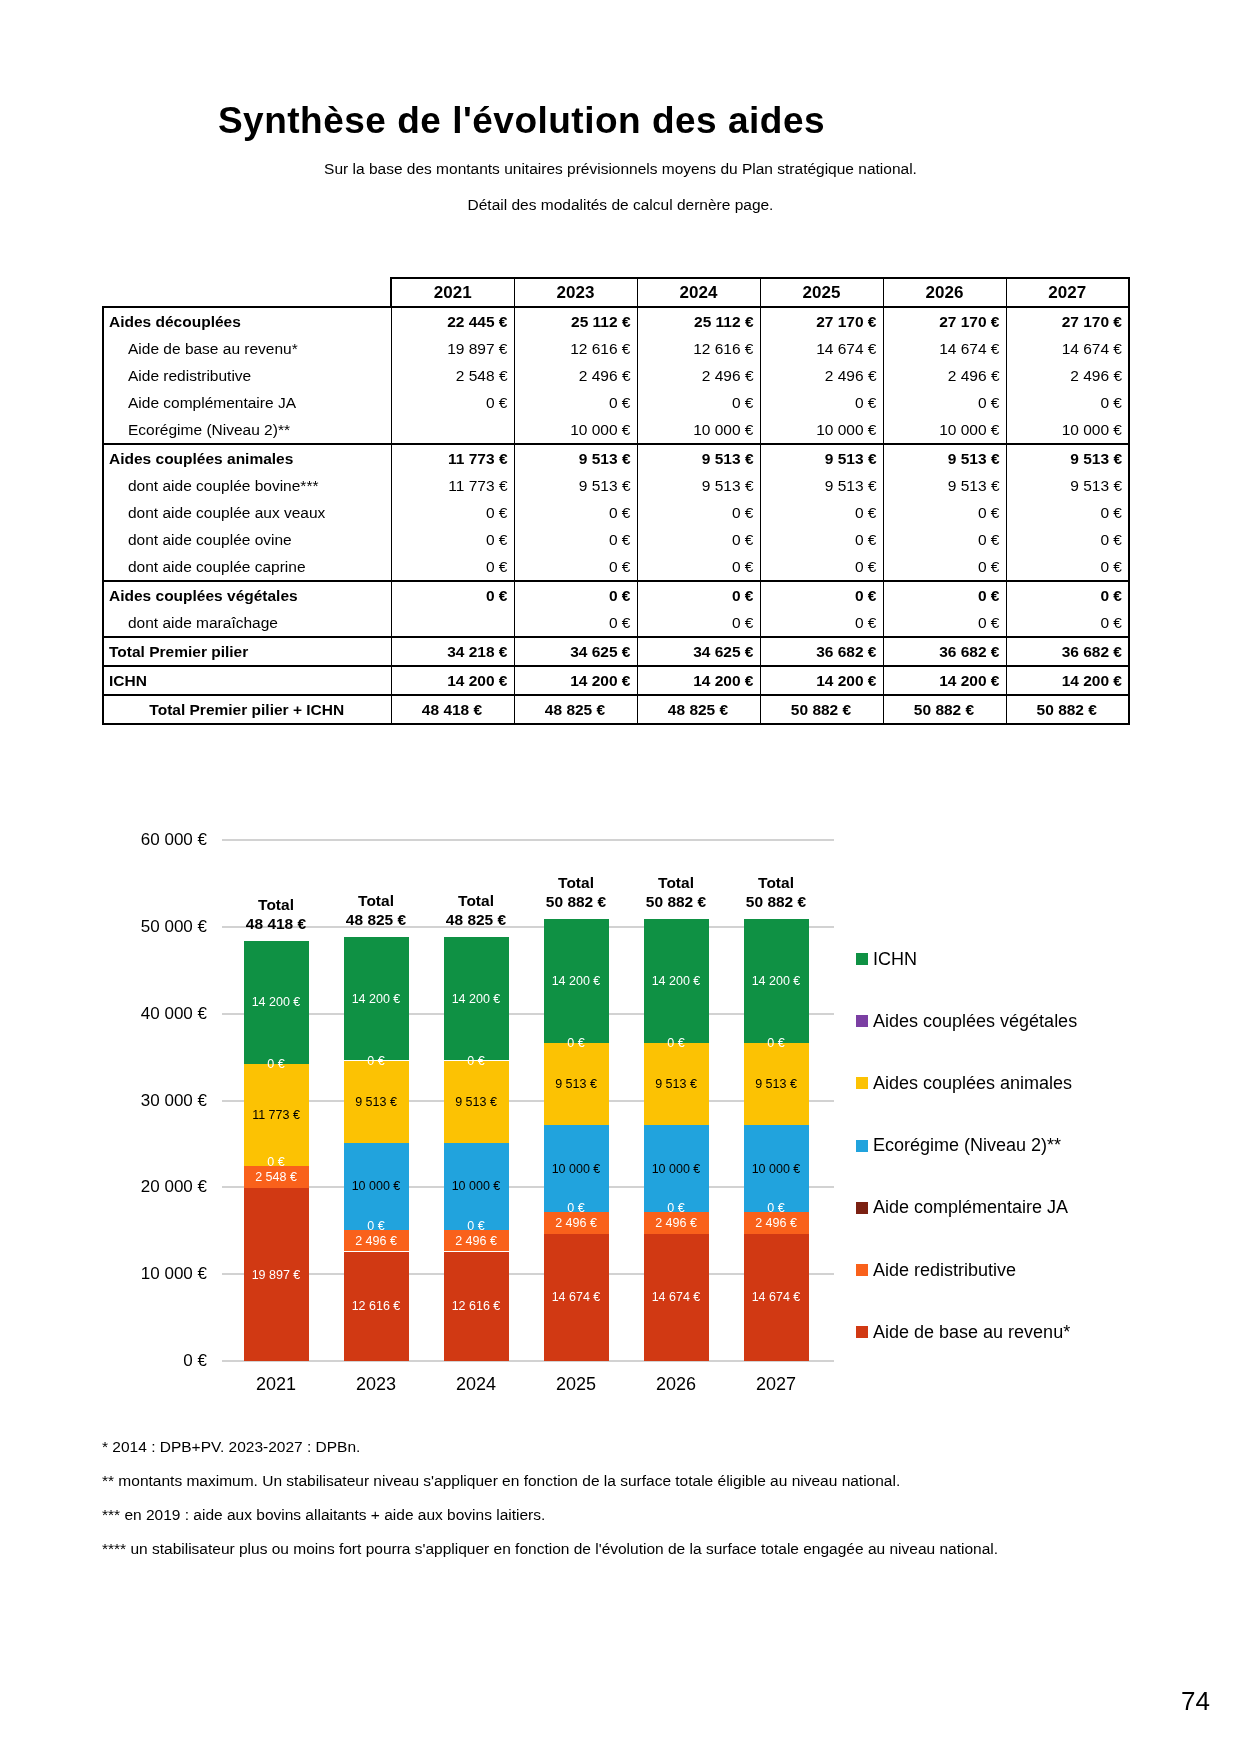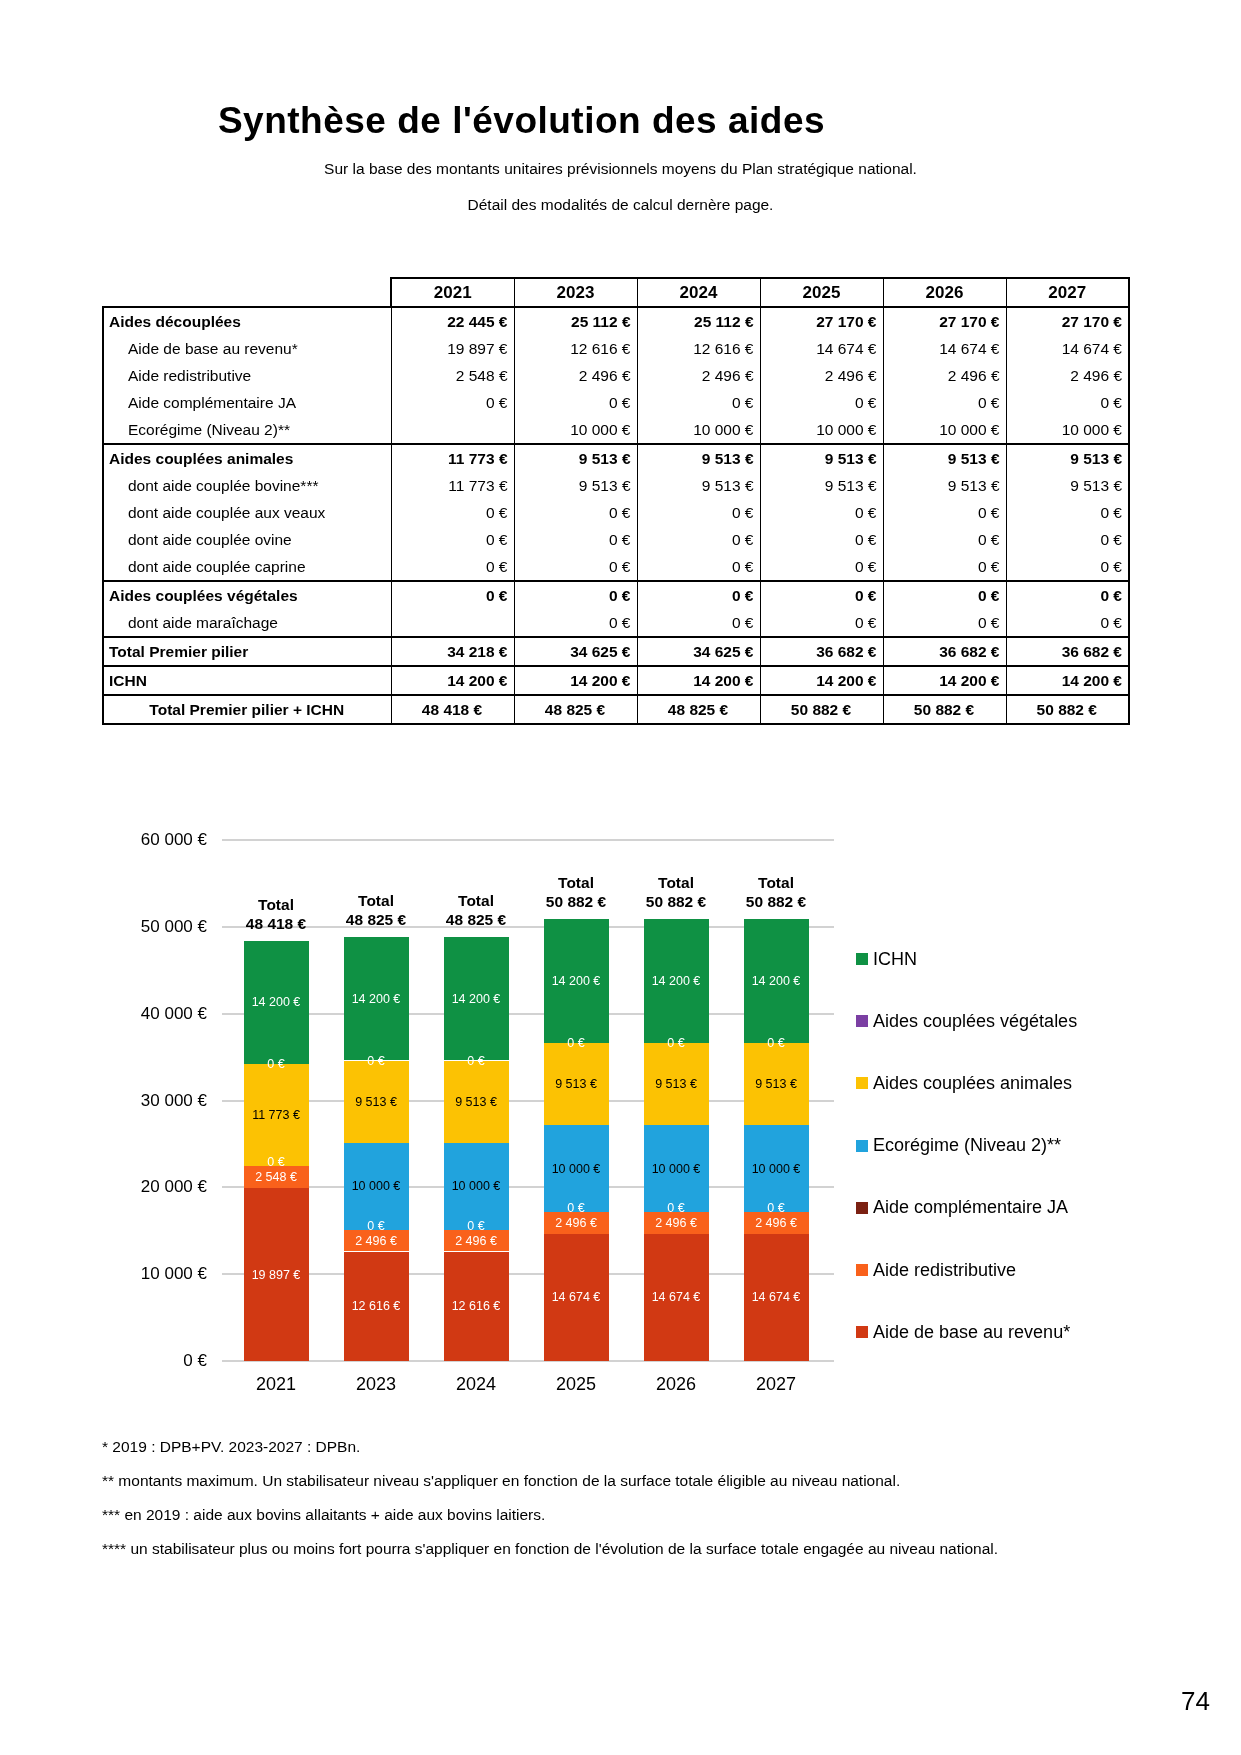--- a/index.html
+++ b/index.html
@@ -364,20 +364,20 @@
         <span class="leg-sw" style="background: rgb(249, 97, 27);"></span>
         <span class="leg-tx">Aide redistributive</span>
       </div>
       <div class="leg-item" style="top: 1321.2px;">
         <span class="leg-sw" style="background: rgb(209, 57, 19);"></span>
         <span class="leg-tx">Aide de base au revenu*</span>
       </div>
     </div>
 
   <div class="footnotes">
-    <div class="footnote">* 2019 : DPB+PV. 2023-2027 : DPBn.</div>
+    <div class="footnote">* 2014 : DPB+PV. 2023-2027 : DPBn.</div>
     <div class="footnote">** montants maximum. Un stabilisateur niveau s'appliquer en fonction de la surface totale éligible au niveau national.</div>
     <div class="footnote">*** en 2019 : aide aux bovins allaitants + aide aux bovins laitiers.</div>
     <div class="footnote">**** un stabilisateur plus ou moins fort pourra s'appliquer en fonction de l'évolution de la surface totale engagée au niveau national.</div>
   </div>
 
   <div class="page-num">74</div>
 </div>
 
 </body></html>

